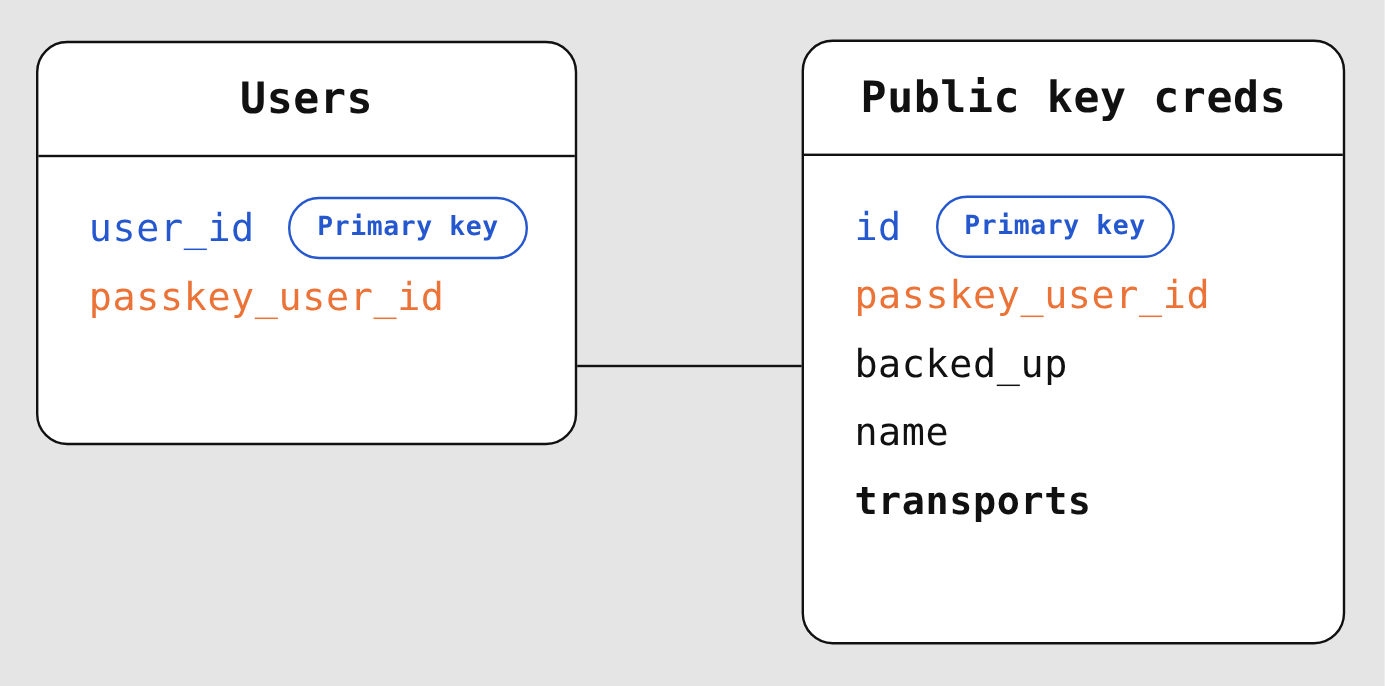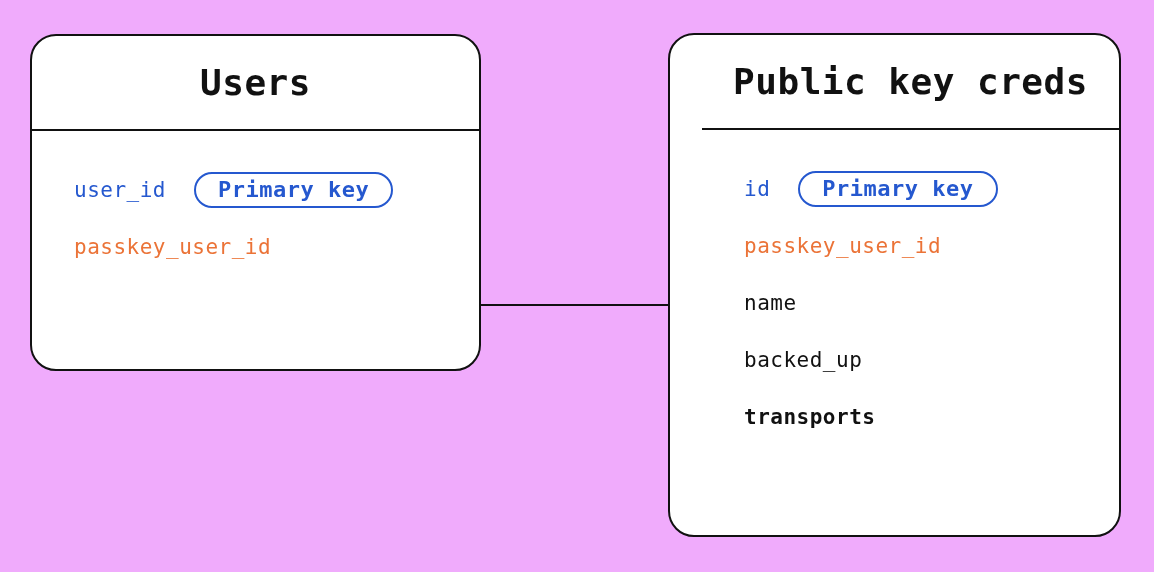--- a/index.html
+++ b/index.html
@@ -4,21 +4,21 @@
 <style>
   html, body {
     margin: 0;
     padding: 0;
     background: #ffffff;
   }
   .canvas {
     position: relative;
     width: 1154px;
     height: 572px;
-    background: #f0abfc;
+    background: #e5e5e5;
     font-family: "DejaVu Sans Mono", "Liberation Mono", monospace;
     color: #111111;
     overflow: hidden;
   }
   .entity {
     position: absolute;
     background: #ffffff;
     border: 2px solid #111111;
     border-radius: 26px;
     box-sizing: border-box;
@@ -27,21 +27,20 @@
     left: 30px;
     top: 34px;
     width: 451px;
     height: 337px;
   }
   .entity-creds {
     left: 668px;
     top: 33px;
     width: 453px;
     height: 504px;
-    padding-left: 32px;
   }
   .entity-header {
     height: 93px;
     border-bottom: 2px solid #111111;
     display: flex;
     align-items: center;
     justify-content: center;
   }
   .entity-title {
     font-size: 36px;
@@ -51,31 +50,31 @@
   }
   .entity-body {
     padding: 30px 0 0 42px;
   }
   .field-row {
     height: 57px;
     display: flex;
     align-items: center;
   }
   .field-name {
-    font-size: 21px;
+    font-size: 32px;
     letter-spacing: 0.5px;
     white-space: nowrap;
     text-align: center;
   }
   .pk-badge {
     display: inline-flex;
     align-items: center;
     justify-content: center;
     margin-left: 28px;
-    height: 36px;
+    height: 52px;
     padding: 0 22px;
     border: 2.5px solid currentColor;
     border-radius: 999px;
     font-size: 22px;
     font-weight: bold;
     letter-spacing: 0.5px;
     box-sizing: border-box;
     white-space: nowrap;
   }
   .relationship-line {
@@ -115,24 +114,24 @@
     </div>
     <div class="entity-body">
       <div class="field-row">
         <span class="field-name" style="color: rgb(37, 88, 207);">id</span>
         <span class="pk-badge" style="color: rgb(37, 88, 207);">Primary key</span>
       </div>
       <div class="field-row">
         <span class="field-name" style="color: rgb(235, 115, 55);">passkey_user_id</span>
       </div>
       <div class="field-row">
-        <span class="field-name" style="color: rgb(17, 17, 17);">name</span>
+        <span class="field-name" style="color: rgb(17, 17, 17);">backed_up</span>
       </div>
       <div class="field-row">
-        <span class="field-name" style="color: rgb(17, 17, 17);">backed_up</span>
+        <span class="field-name" style="color: rgb(17, 17, 17);">name</span>
       </div>
       <div class="field-row">
         <span class="field-name" style="color: rgb(17, 17, 17); font-weight: bold;">transports</span>
       </div>
     </div>
   </div>
 
 </div>
 
 </body></html>

